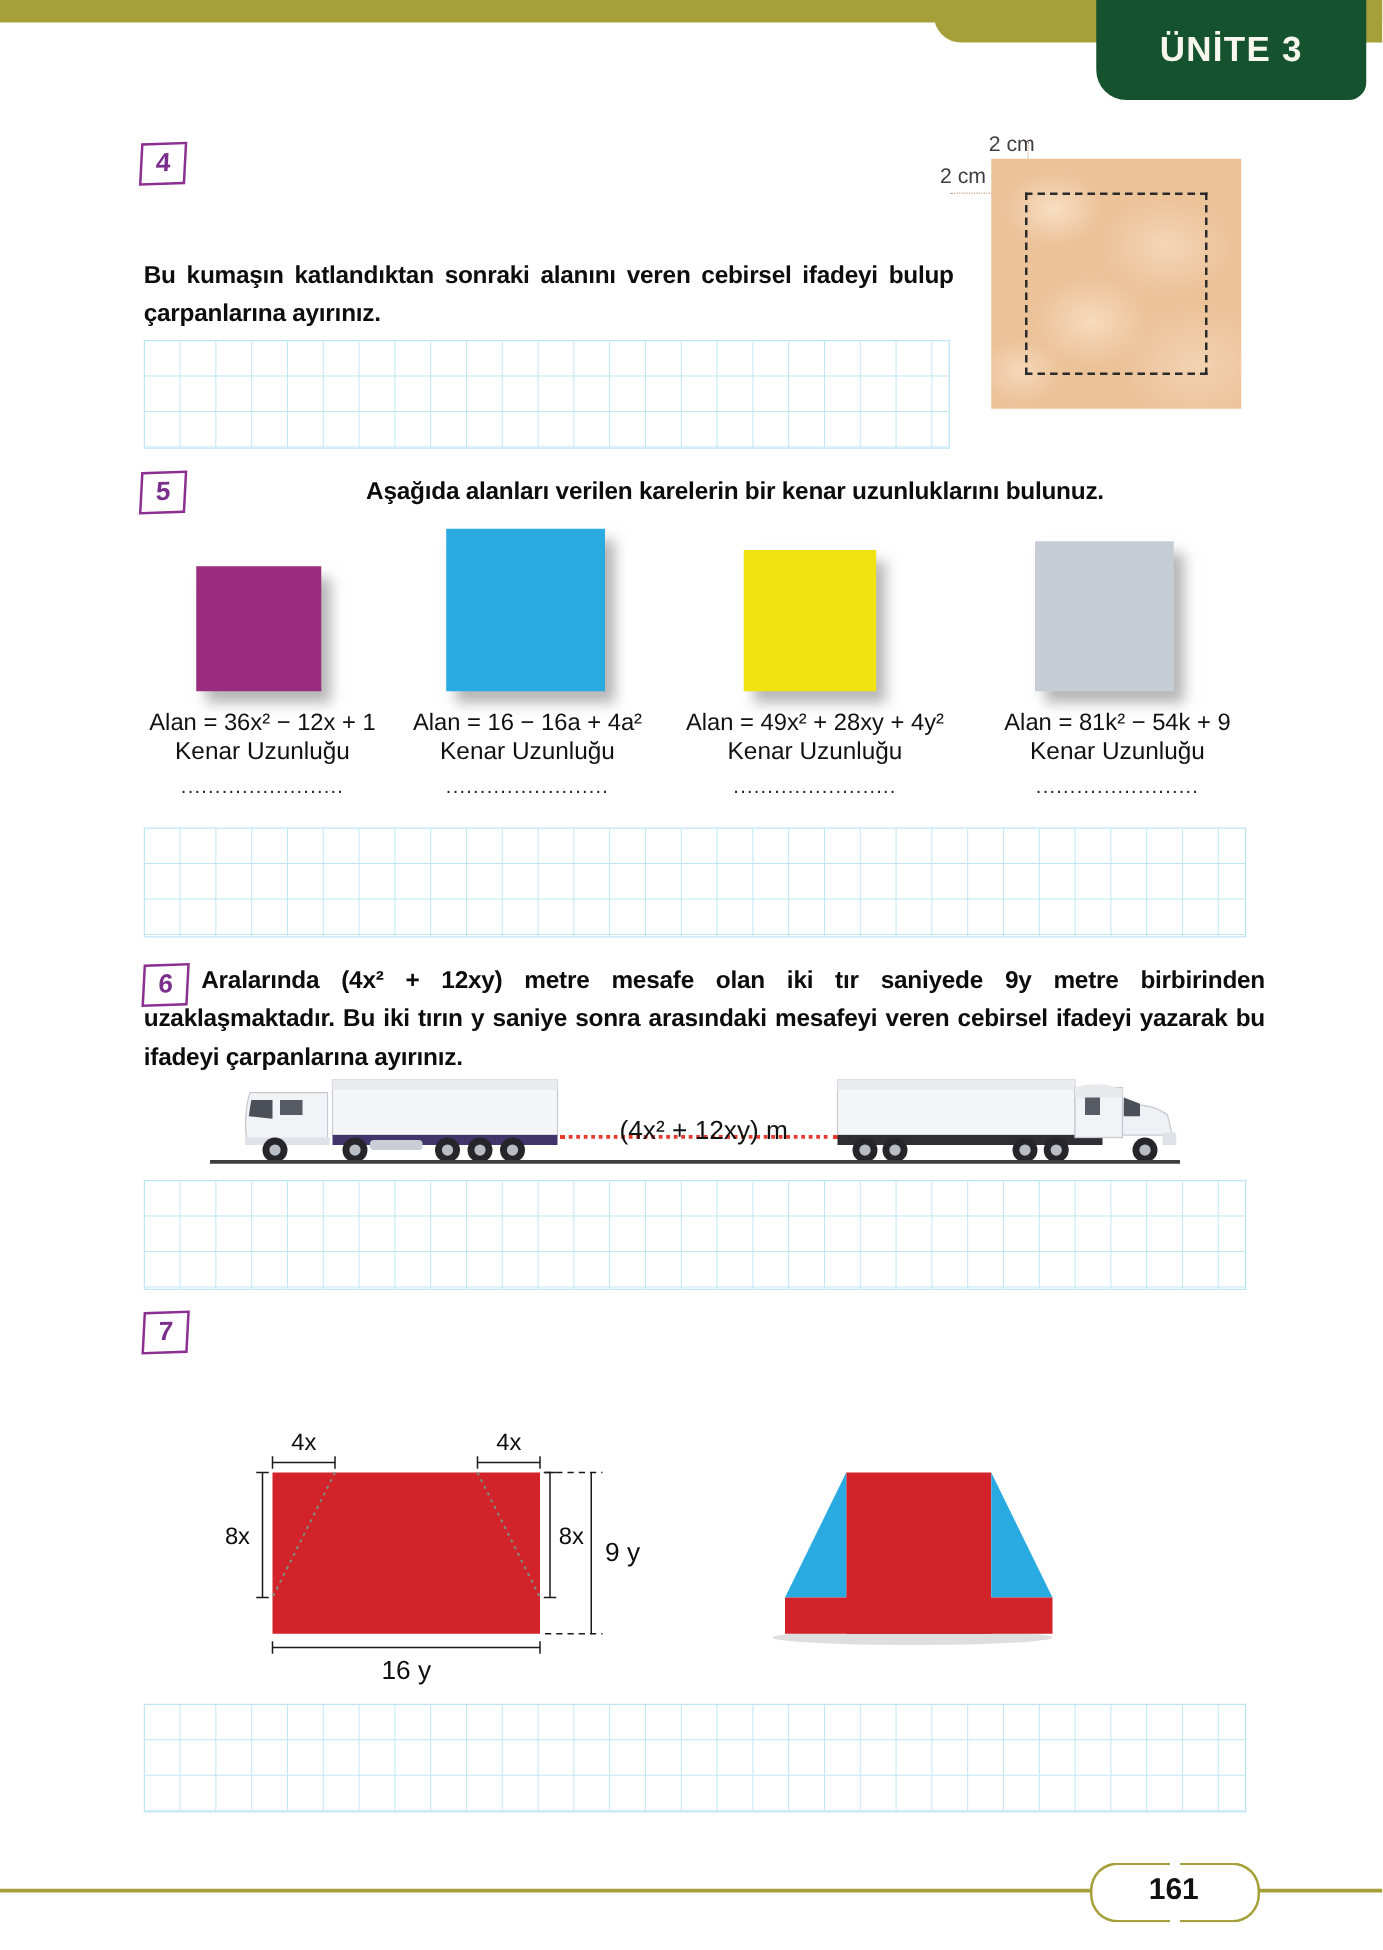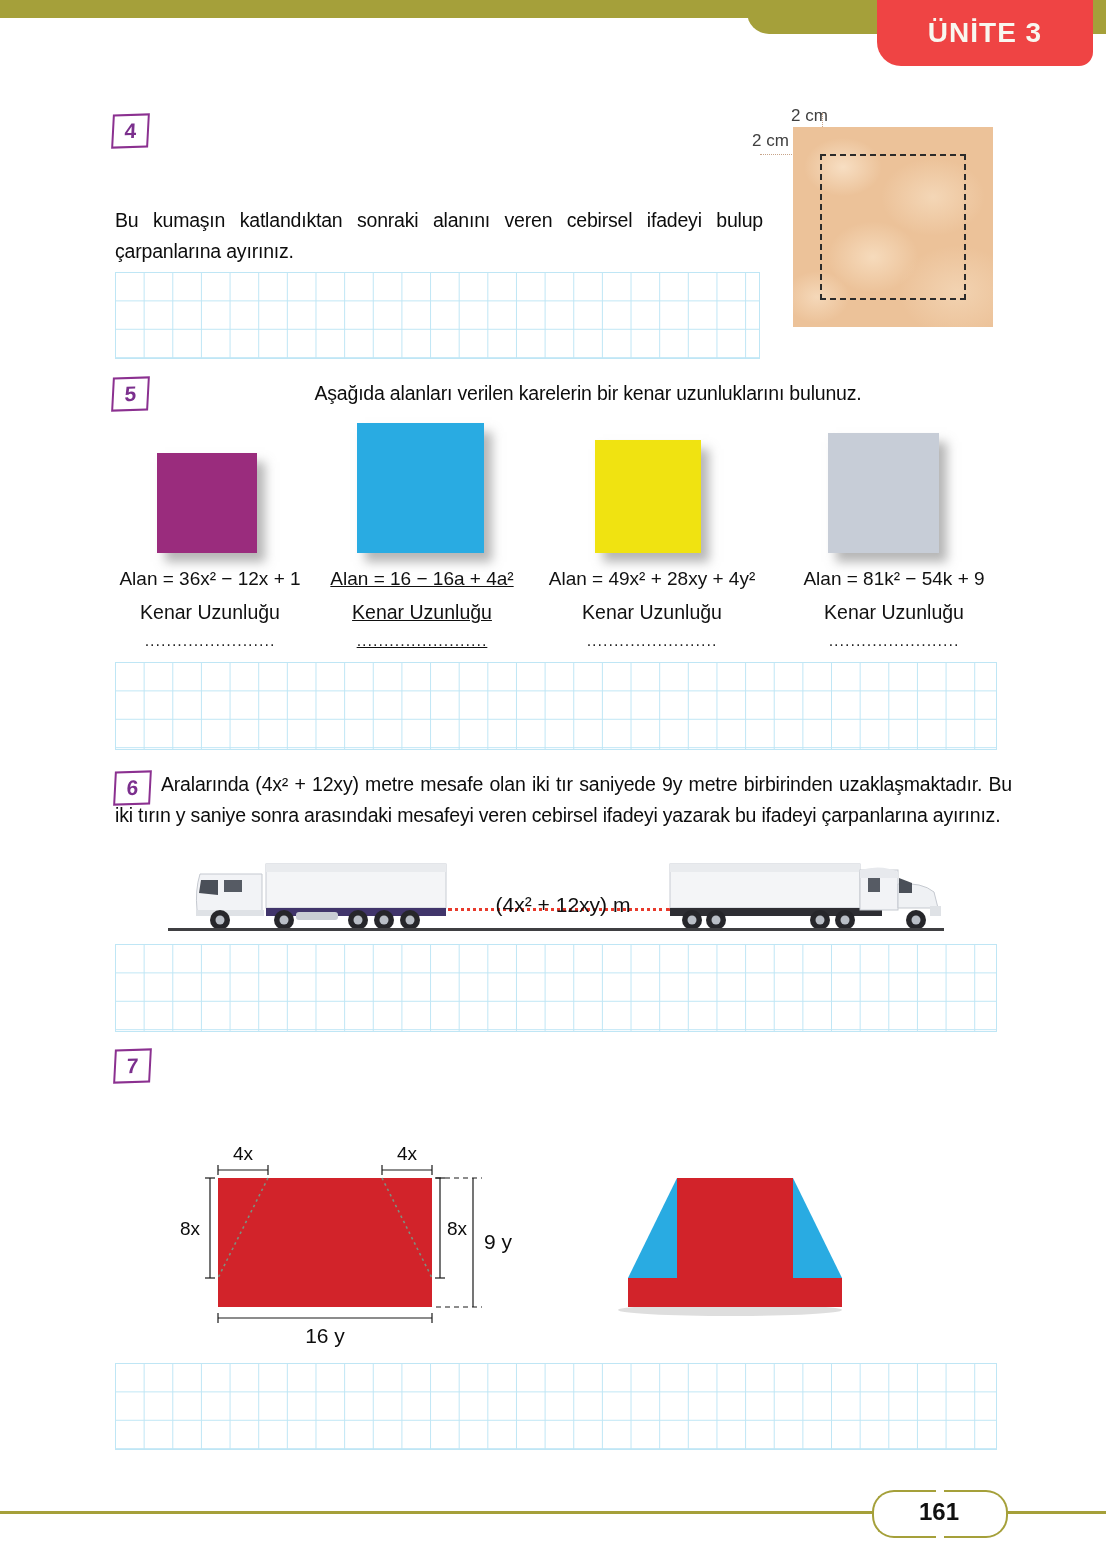--- a/index.html
+++ b/index.html
@@ -3,33 +3,33 @@
 <meta charset="utf-8">
 <style>
   html,body{margin:0;padding:0;background:#ffffff;}
   #page{position:relative;width:1106px;height:1560px;background:#ffffff;overflow:hidden;
         font-family:"Liberation Sans", sans-serif;color:#111;}
 
   
   .banner-stripe{position:absolute;left:0;top:0;width:1106px;height:18px;background:#a5a03a;}
   .banner-tab1{position:absolute;left:747px;top:0;width:359px;height:34px;background:#a5a03a;
                border-bottom-left-radius:22px;}
-  .banner-tab2{position:absolute;left:877px;top:0;width:216px;height:66px;background:#ef4444;
+  .banner-tab2{position:absolute;left:877px;top:0;width:216px;height:80px;background:#14532d;
                border-bottom-left-radius:24px;border-bottom-right-radius:14px;
                display:flex;align-items:center;justify-content:center;}
   .banner-title{color:#f8f7ef;font-weight:bold;font-size:28px;letter-spacing:1px;}
 
   
   .badge{position:absolute;width:33px;height:30px;border:2.5px solid #8b3090;background:#fff;
          color:#7b2f8d;font-weight:bold;font-size:21px;display:flex;align-items:center;
          justify-content:center;transform:rotate(-2deg) skewX(-5deg);z-index:3;}
 
   
   .body-text{position:absolute;font-size:19.5px;line-height:31px;text-align:justify;color:#0d0d0d;}
-  .bold{font-weight:normal;letter-spacing:-0.2px;}
+  .bold{font-weight:bold;letter-spacing:-0.2px;}
   .indent{text-indent:46px;}
 
   
   .grid-paper{position:absolute;border:1px solid #bfe6f5;
       background-image:linear-gradient(to right,#bfe6f5 1px,transparent 1px),
                        linear-gradient(to bottom,#bfe6f5 1px,transparent 1px);
       background-size:28.65px 28.4px;background-position:-1px -1px;}
 
   
   .fabric{position:absolute;left:793px;top:127px;width:200px;height:200px;
@@ -42,21 +42,21 @@
         #ecc299;}
   .fabric-fold{position:absolute;left:27px;top:27px;right:27px;bottom:27px;border:2px dashed #2b2b2b;}
   .cm-label{position:absolute;font-size:17px;color:#404040;}
   .guide-v{position:absolute;left:822px;top:113px;height:42px;border-left:1.5px dotted #c7a489;}
   .guide-h{position:absolute;left:760px;top:154px;width:62px;border-top:1.5px dotted #c7a489;}
 
   
   .sq{position:absolute;box-shadow:8px 9px 10px rgba(110,110,110,.5);}
   .ex5-col{position:absolute;top:568px;text-align:center;font-size:19px;}
   .ex5-area{font-size:19px;}
-  .ex5-side{margin-top:11px;font-size:19.5px;}
+  .ex5-side{font-size:19.5px;}
   .ex5-dots{margin-top:8px;font-size:16px;letter-spacing:1px;color:#222;}
 
   
   .truck{position:absolute;}
   .dist-line{position:absolute;left:448px;top:908px;width:222px;border-top:3px dotted #e8392b;}
   .dist-label{position:absolute;left:458px;top:893px;width:210px;text-align:center;font-size:21px;}
   .road{position:absolute;left:168px;top:928px;width:776px;height:3px;background:#3f3f42;}
 
   
   .diagram-svg{position:absolute;}
@@ -106,21 +106,21 @@
   <div class="sq" style="left:157px;top:453px;width:100px;height:100px;background:#9a2c7d;"></div>
   <div class="sq" style="left:357px;top:423px;width:127px;height:130px;background:#29abe2;"></div>
   <div class="sq" style="left:595px;top:440px;width:106px;height:113px;background:#f0e311;"></div>
   <div class="sq" style="left:828px;top:433px;width:111px;height:120px;background:#c7cdd7;"></div>
 
   <div class="ex5-col" style="left:95px;width:230px;">
     <div class="ex5-area">Alan = 36x² − 12x + 1</div>
     <div class="ex5-side">Kenar Uzunluğu</div>
     <div class="ex5-dots">........................</div>
   </div>
-  <div class="ex5-col" style="left:307px;width:230px;text-decoration:underline;">
+  <div class="ex5-col" style="left:307px;width:230px;">
     <div class="ex5-area">Alan = 16 − 16a + 4a²</div>
     <div class="ex5-side">Kenar Uzunluğu</div>
     <div class="ex5-dots">........................</div>
   </div>
   <div class="ex5-col" style="left:528px;width:248px;">
     <div class="ex5-area">Alan = 49x² + 28xy + 4y²</div>
     <div class="ex5-side">Kenar Uzunluğu</div>
     <div class="ex5-dots">........................</div>
   </div>
   <div class="ex5-col" style="left:775px;width:238px;">

